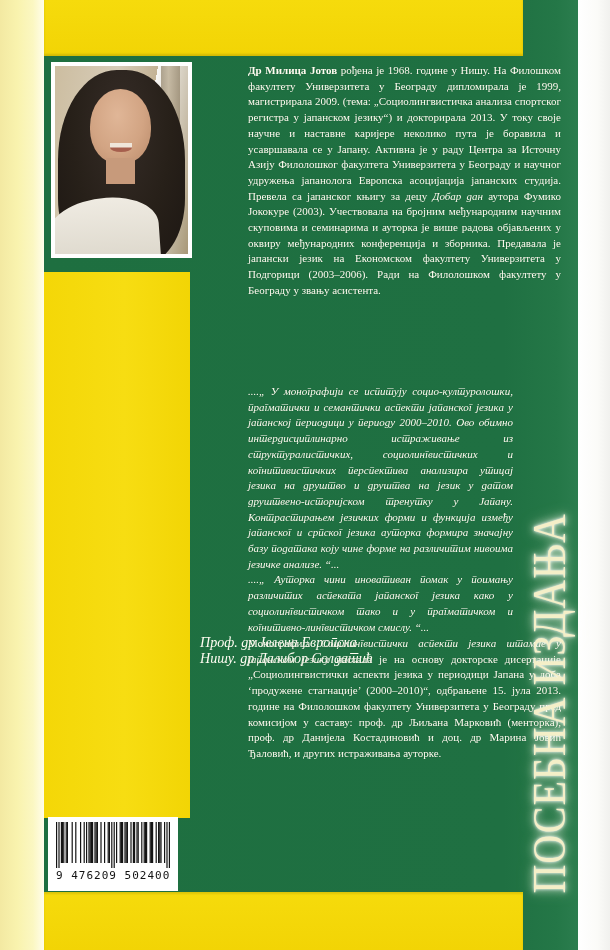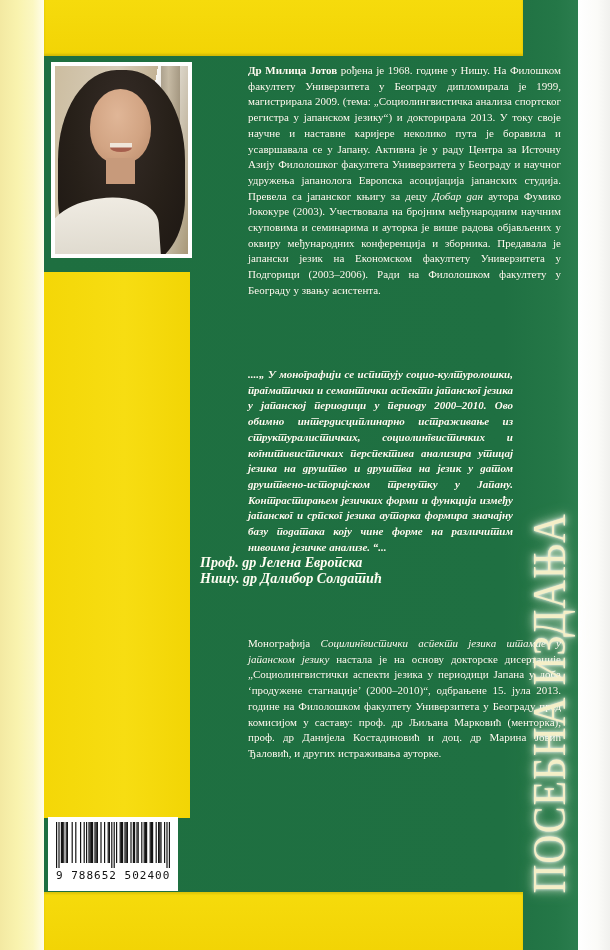--- a/index.html
+++ b/index.html
@@ -40,21 +40,21 @@
   .portrait .neck{position:absolute;left:38%;top:49%;width:22%;height:14%;
     background:#c79a7b;}
   .portrait .blouse{position:absolute;left:-6%;bottom:-4%;width:84%;height:34%;
     background:linear-gradient(180deg,#efebe2,#ddd8cc);border-radius:55% 45% 0 0;
     transform:rotate(-4deg);}
   
   .textcol{position:absolute;left:200px;width:313px;color:#fffdf2;}
   .para{font-size:11px;line-height:15.7px;text-align:justify;
     text-shadow:0 0 1px rgba(0,40,10,.35);margin-left:48px;}
   .bio{top:63px;}
-  .quotes{top:367px;font-style:italic;font-weight:bold;}
+  .quotes{top:384px;font-style:italic;}
   .sig{font-size:14.1px;line-height:15.7px;font-style:italic;text-align:left;}
   .mono{top:636px;}
   
   .spine{position:absolute;left:520px;top:0;width:58px;height:950px;
     display:flex;flex-direction:column;justify-content:flex-end;align-items:center;
     box-sizing:border-box;padding-bottom:56px;}
   .spine-text{
     writing-mode:vertical-rl;text-orientation:mixed;
     transform:rotate(180deg) scaleX(1.18);
     font-family:"Liberation Serif","DejaVu Serif",serif;
@@ -88,20 +88,21 @@
       <div class="smile"></div>
       <div class="neck"></div>
       <div class="blouse"></div>
     </div>
   </div>
 
   <div class="textcol para bio"><b>Др Милица Јотов</b><span> рођена је 1968. године у Нишу. На Филошком факултету Универзитета у Београду дипломирала је 1999, магистрирала 2009. (тема: „Социолингвистичка анализа спортског регистра у јапанском језику“) и докторирала 2013. У току своје научне и наставне каријере неколико пута је боравила и усавршавала се у Јапану. Активна је у раду Центра за Источну Азију Филолошког факултета Универзитета у Београду и научног удружења јапанолога Европска асоцијација јапанских студија. Превела са јапанског књигу за децу </span><i>Добар дан</i><span> аутора Фумико Јококуре (2003). Учествовала на бројним међународним научним скуповима и семинарима и ауторка је више радова објављених у оквиру међународних конференција и зборника. Предавала је јапански језик на Економском факултету Универзитета у Подгорици (2003–2006). Ради на Филолошком факултету у Београду у звању асистента.</span></div>
 
   <div class="textcol quotes">
     <div class="para">....„ У монографији се испитују социо-културолошки, прагматички и семантички аспекти јапанског језика у јапанској периодици у периоду 2000–2010. Ово обимно интердисциплинарно истраживање из структуралистичких, социолингвистичких и когнитивистичких перспектива анализира утицај језика на друштво и друштва на језик у датом друштвено-историјском тренутку у Јапану. Контрастирањем језичких форми и функција између јапанског и српског језика ауторка формира значајну базу података коју чине форме на различитим нивоима језичке анализе. “...</div>
+    <div class="para">....„ Ауторка чини иновативан помак у поимању различитих аспеката јапанског језика како у социолингвистичком тако и у прагматичком и когнитивно-лингвистичком смислу. “...</div>
     <div class="sig">Проф. др Јелена Европска</div>
     <div class="sig">Нишу. др Далибор Солдатић</div>
   </div>
 
   <div class="textcol para mono"><span>Монографија </span><i>Социлингвистички аспекти језика штампе у јапанском језику</i><span> настала је на основу докторске дисертације „Социолингвистички аспекти језика у периодици Јапана у доба ‘продужене стагнације’ (2000–2010)“, одбрањене 15. јула 2013. године на Филолошком факултету Универзитета у Београду пред комисијом у саставу: проф. др Љиљана Марковић (менторка), проф. др Данијела Костадиновић и доц. др Марина Јовић Ђаловић, и других истраживања ауторке.</span></div>
 
   <div class="spine">
     <div class="spine-text">ПОСЕБНА ИЗДАЊА</div>
   </div>
 
@@ -154,16 +155,16 @@
           <rect x="80" y="0" width="1" height="41" fill="#141414"></rect>
           <rect x="83" y="0" width="1" height="41" fill="#141414"></rect>
           <rect x="85" y="0" width="1" height="41" fill="#141414"></rect>
           <rect x="86" y="0" width="1" height="41" fill="#141414"></rect>
           <rect x="87" y="0" width="1" height="41" fill="#141414"></rect>
           <rect x="90" y="0" width="1" height="41" fill="#141414"></rect>
           <rect x="92" y="0" width="1" height="46" fill="#141414"></rect>
           <rect x="94" y="0" width="1" height="46" fill="#141414"></rect>
         </svg>
       </div>
-    <div class="barcode-digits">9 788652 502400</div>
+    <div class="barcode-digits">9 476209 502400</div>
   </div>
 
 </div>
 
 </body></html>

